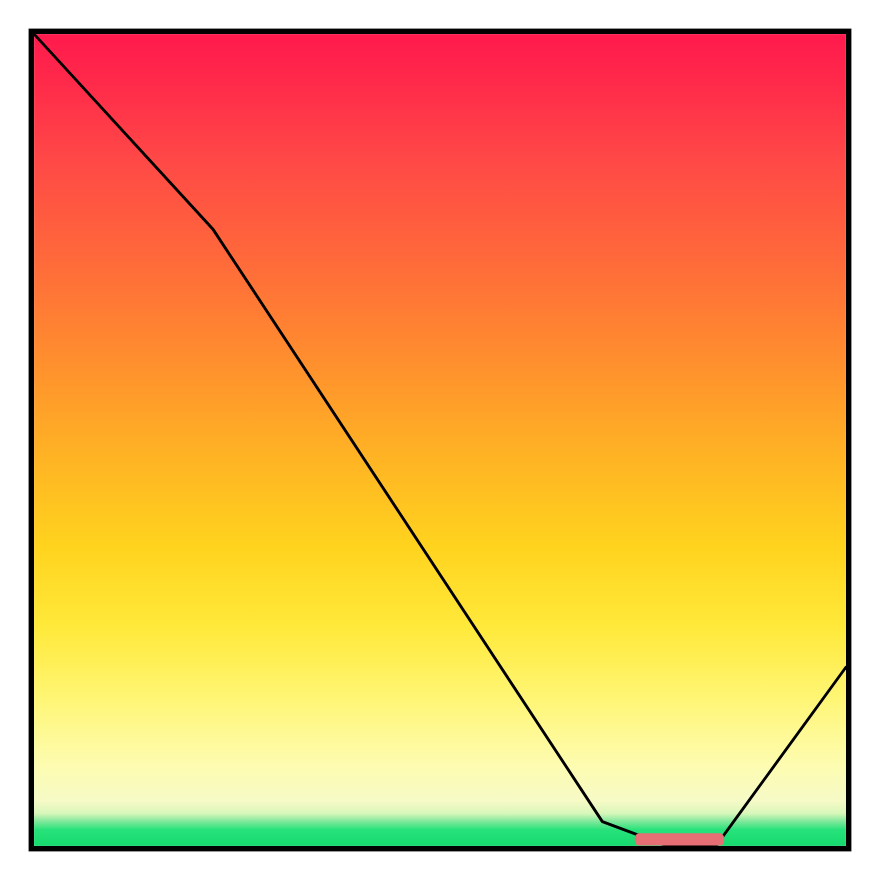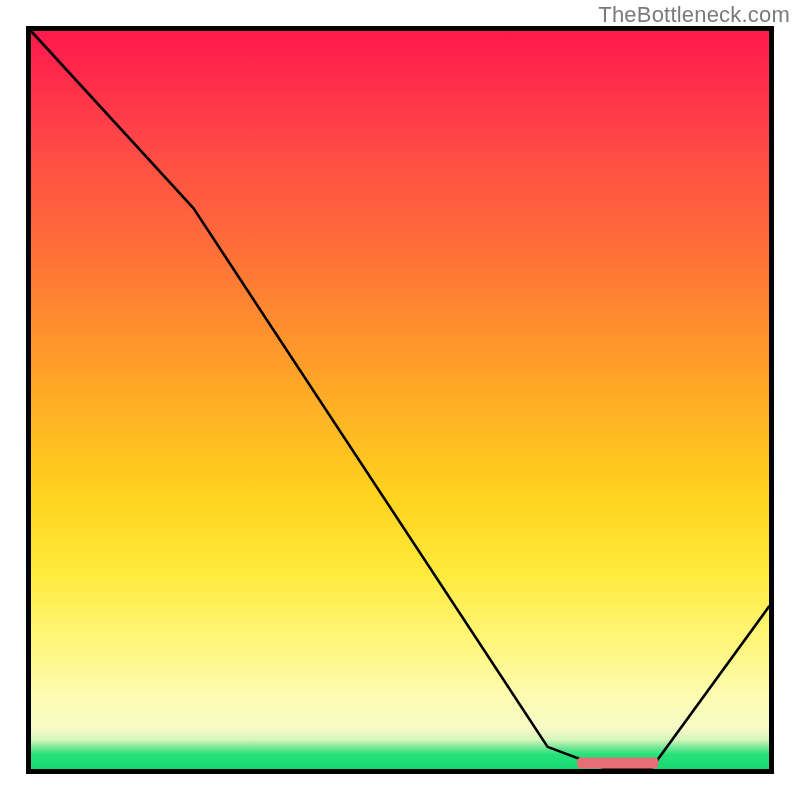--- a/index.html
+++ b/index.html
@@ -77,21 +77,20 @@
   }
   .marker {
     fill: #e56f74;
     stroke: none;
   }
 </style>
 </head>
 <body>
 
 <div class="wrap">
-  <div class="attribution">TheBottleneck.com</div>
 
   <div class="frame">
     <div class="gradient"></div>
 
     <svg class="overlay" viewBox="0 0 738 738" preserveAspectRatio="none">
       <path id="curve-path" class="curve" d="M0.0 0.0 L162.4 177.1 L516.6 715.9 L575.6 738.0 L619.9 738.0 L738.0 575.6"></path>
       <rect id="marker-rect" class="marker" rx="4" ry="4" x="546.1" y="726.6" width="81.2" height="11"></rect>
     </svg>
   </div>
 </div>

